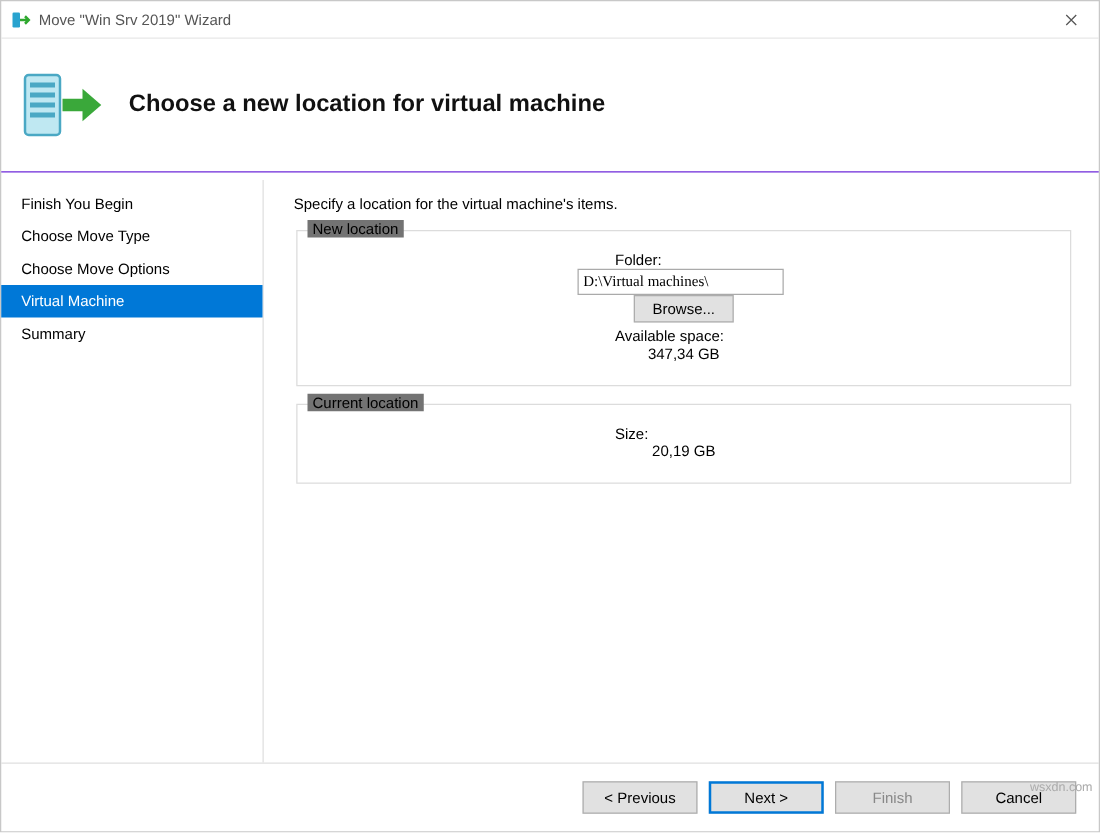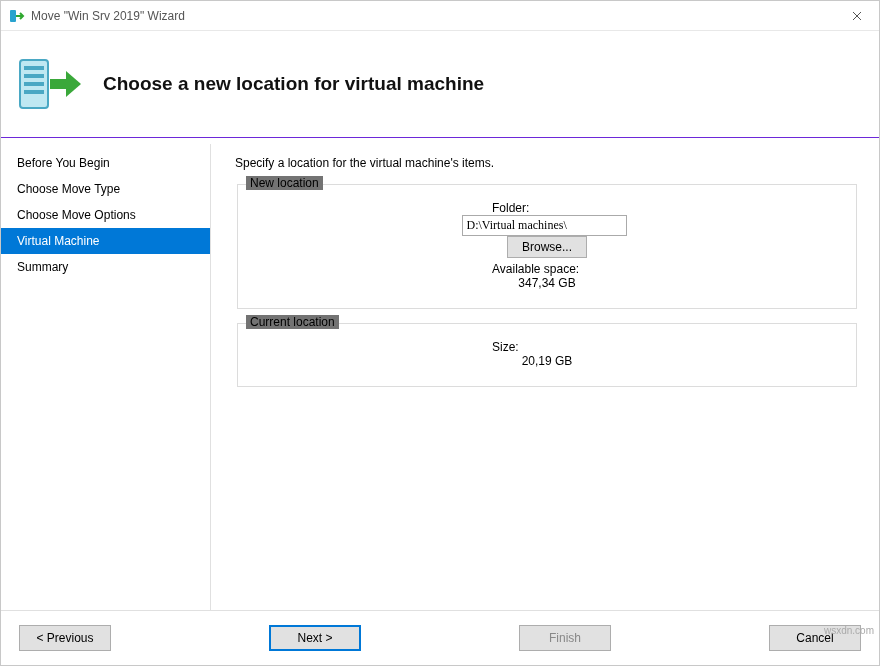--- a/index.html
+++ b/index.html
@@ -132,21 +132,21 @@
       background: #e1e1e1;
       border: 1px solid #adadad;
       font-family: inherit;
       font-size: 12px;
       cursor: pointer;
     }
     .footer {
       border-top: 1px solid #e0e0e0;
       padding: 14px 18px;
       display: flex;
-      justify-content: space-between;
+      justify-content: flex-end;
       gap: 9px;
     }
     .footer button {
       width: 92px;
       height: 26px;
       background: #e1e1e1;
       border: 1px solid #adadad;
       font-family: inherit;
       font-size: 12px;
       cursor: pointer;
@@ -195,21 +195,21 @@
         <rect x="6" y="36" width="20" height="4" fill="#4aa8c4"></rect>
         <path d="M32 30 L52 30" stroke="#3aa83a" stroke-width="10" stroke-linecap="butt"></path>
         <path d="M48 17 L63 30 L48 43 Z" fill="#3aa83a"></path>
       </svg>
     </div>
     <div class="header-title">Choose a new location for virtual machine</div>
   </div>
 
   <div class="body">
     <div class="sidebar">
-      <div class="sidebar-item">Before You Begin</div>
+      <div class="sidebar-item">Finish You Begin</div>
       <div class="sidebar-item">Choose Move Type</div>
       <div class="sidebar-item">Choose Move Options</div>
       <div class="sidebar-item active">Virtual Machine</div>
       <div class="sidebar-item">Summary</div>
     </div>
 
     <div class="content">
       <div class="instruction">Specify a location for the virtual machine's items.</div>
 
       <fieldset class="group">

